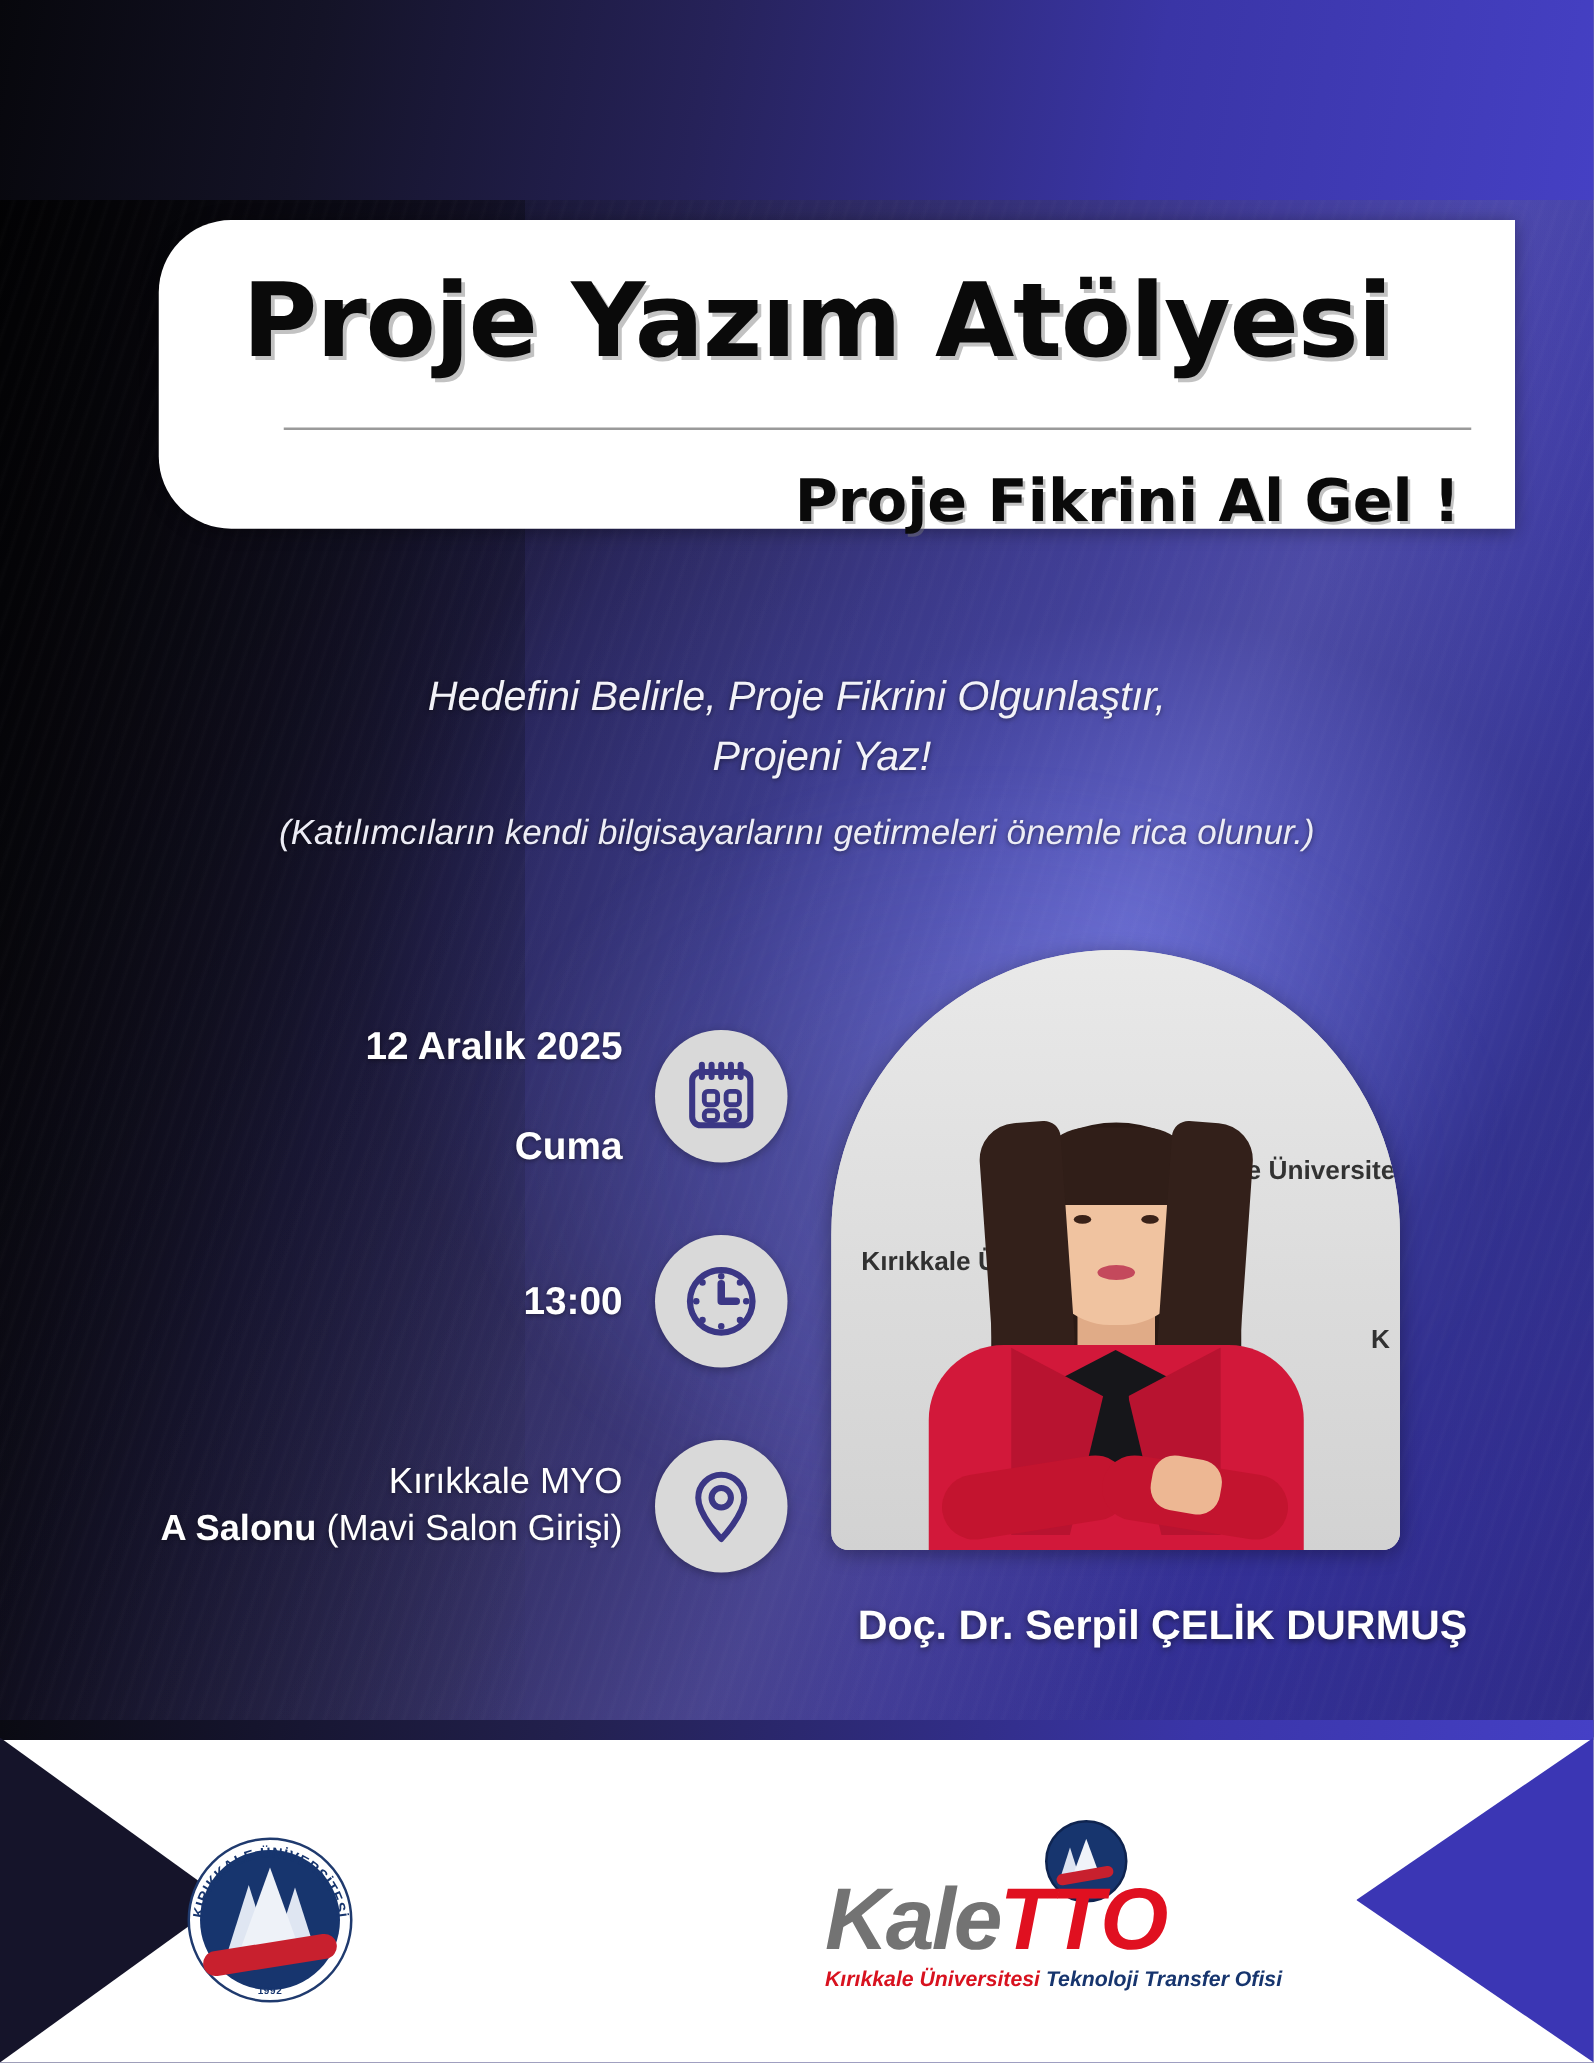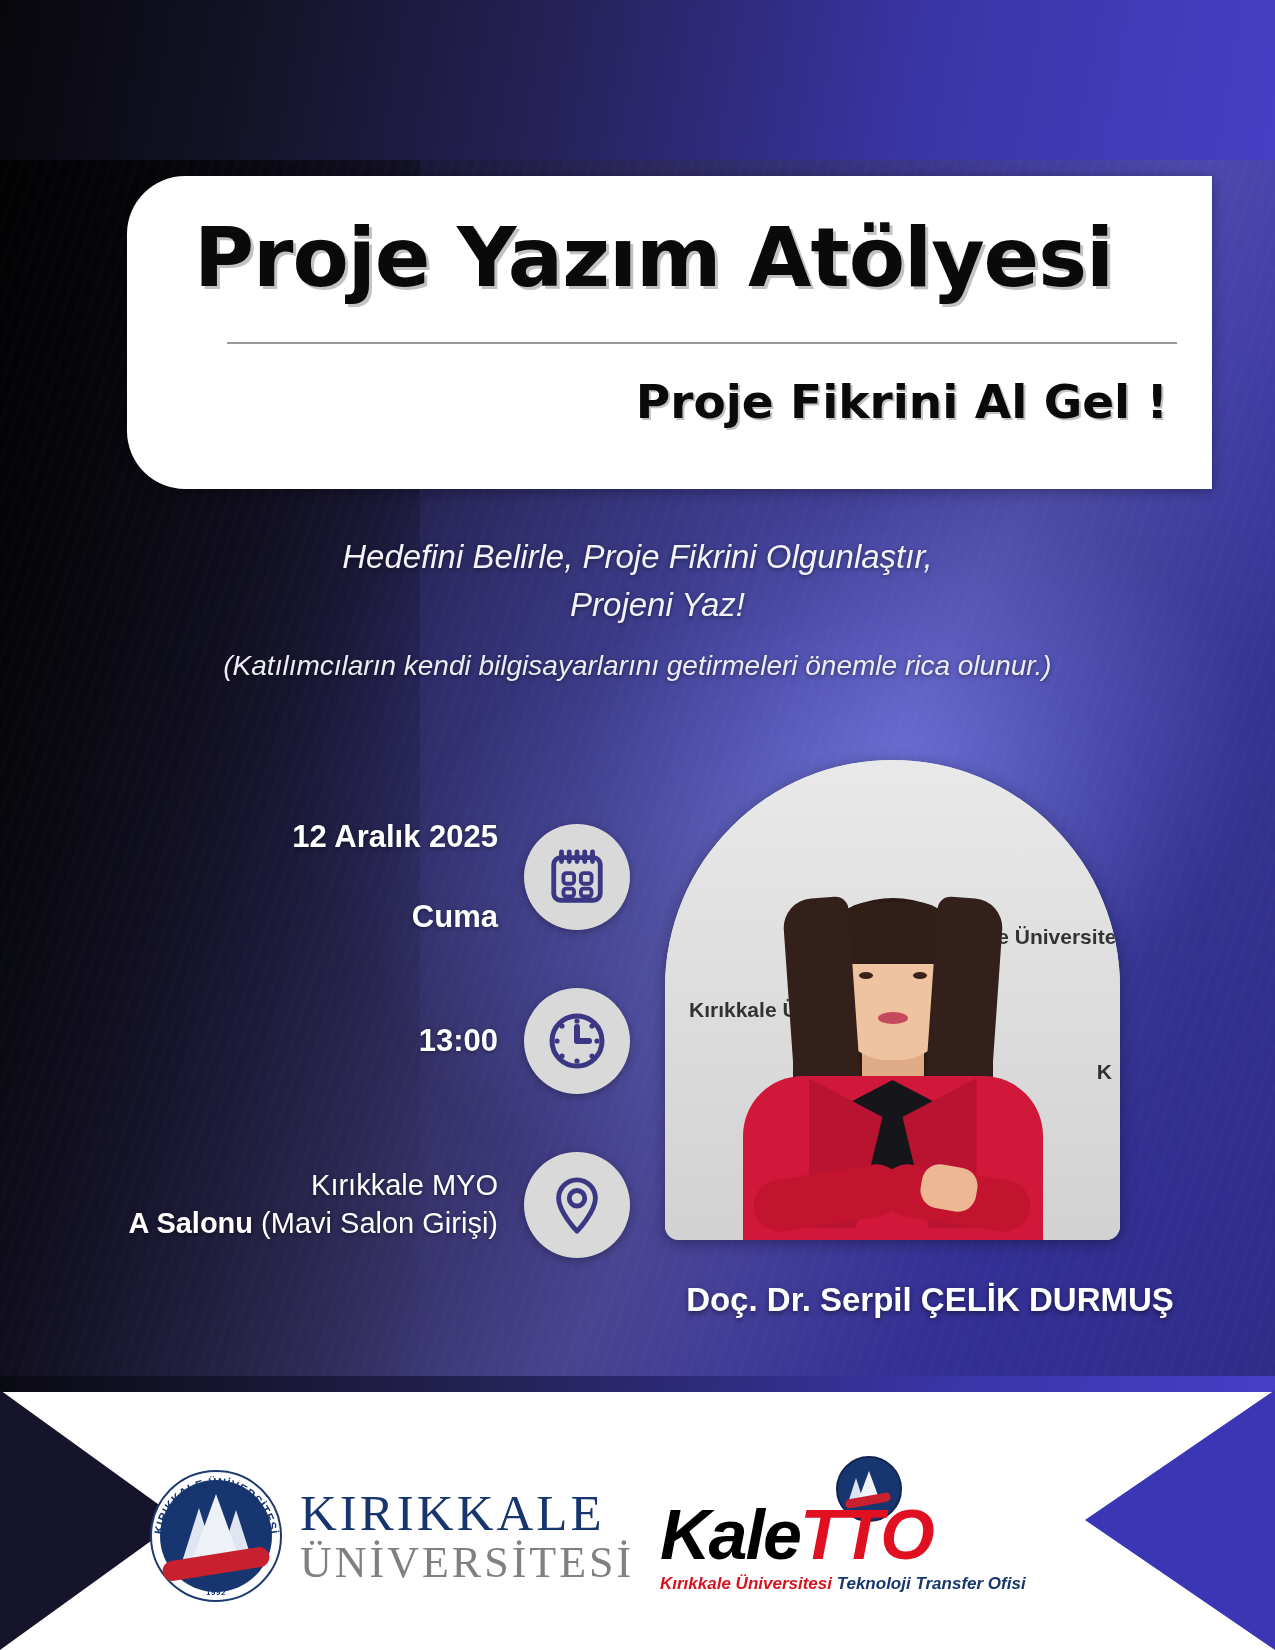--- a/index.html
+++ b/index.html
@@ -39,21 +39,21 @@
     background:radial-gradient(ellipse at center, rgba(150,155,235,0.22) 0%, rgba(120,125,220,0.10) 45%, rgba(0,0,0,0) 72%);
     filter:blur(10px);
   }
   .bg-dark-left{
     position:absolute;left:0;top:140px;width:420px;height:1260px;
     background:linear-gradient(100deg, rgba(5,5,8,0.92) 0%, rgba(12,11,22,0.70) 38%, rgba(0,0,0,0) 100%);
   }
 
   
   .title-card{
-    position:absolute;left:127px;top:176px;width:1085px;height:313px;
+    position:absolute;left:127px;top:176px;width:1085px;height:247px;
     background:#ffffff;
     border-top-left-radius:58px;border-bottom-left-radius:58px;
     border-top-right-radius:0;border-bottom-right-radius:0;
     box-shadow:0 2px 14px rgba(0,0,0,.35);
   }
   .title-main{
     position:absolute;left:0;right:32px;top:34px;
     text-align:center;
     font-size:82px;font-weight:bold;
     letter-spacing:-1px;
@@ -312,21 +312,21 @@
     width:0;height:0;border-left:7px solid transparent;border-right:7px solid transparent;border-bottom:22px solid #dde4f1;
   }
   .tto-seal .rb{
     position:absolute;left:7px;top:38px;width:46px;height:9px;background:#c8202e;border-radius:5px;transform:rotate(-10deg);
   }
   .tto-word{
     position:absolute;left:0;top:52px;width:420px;
     font-style:italic;font-weight:bold;font-size:70px;line-height:1;
     white-space:nowrap;letter-spacing:-2px;
   }
-  .tto-word .kale{color:#000000;}
+  .tto-word .kale{color:#737373;}
   .tto-word .tto{color:#e01020;}
   .tto-tag{
     position:absolute;left:0;top:126px;width:420px;
     font-size:17px;font-weight:bold;font-style:italic;white-space:nowrap;
   }
   .tto-tag .red{color:#d8121f;}
   .tto-tag .navy{color:#17356e;}
 </style>
 </head>
 <body>
@@ -450,24 +450,20 @@
             <defs>
                 <path id="arcp" d="M 12,70 A 54,54 0 0 1 120,70"></path>
               </defs>
             <text font-size="11.5" font-weight="bold" fill="#17356e" letter-spacing="0.6" font-family="'Liberation Sans',sans-serif">
               <textPath href="#arcp" startOffset="50%" text-anchor="middle">KIRIKKALE ÜNİVERSİTESİ</textPath>
             </text>
           </svg>
         </div>
         <div class="year">1992</div>
       </div>
-      <div class="ku-word">
-        <span class="w1">KIRIKKALE</span>
-        <span class="w2">ÜNİVERSİTESİ</span>
-      </div>
     </div>
 
     <div class="logo-tto">
       <div class="tto-seal">
         <div class="f2"></div>
         <div class="f1"></div>
         <div class="rb"></div>
       </div>
       <div class="tto-word">
         <span class="kale">Kale</span><span class="tto">TTO</span>

